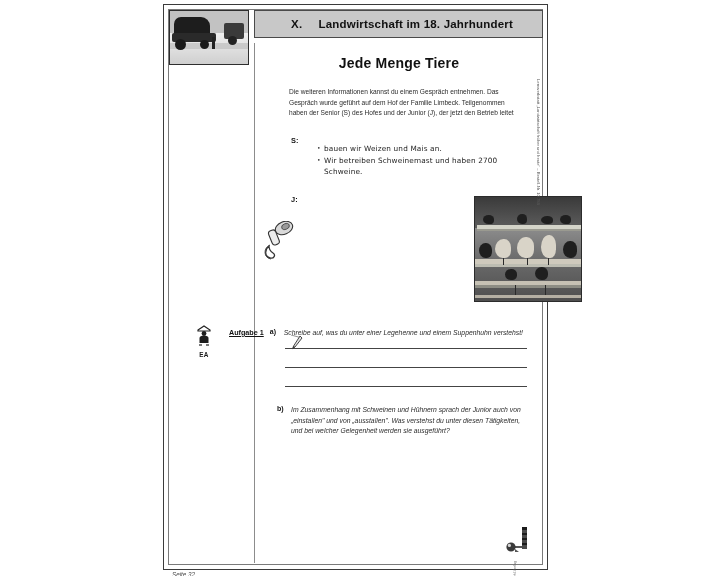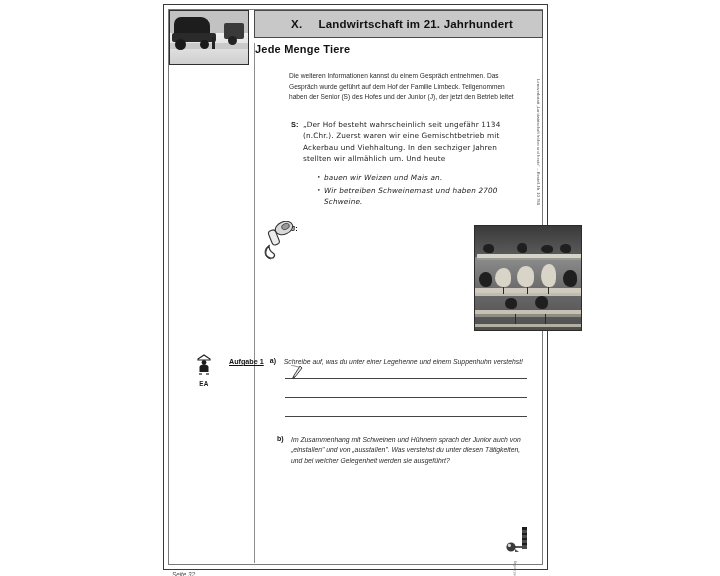--- a/index.html
+++ b/index.html
@@ -98,24 +98,25 @@
   .body-col {
     position: absolute;
     left: 90px; top: 38px;
     width: 289px;
     border-left: 1px solid #8c8c8c;
     padding-left: 0;
     height: 520px;
   }
 
   .subtitle {
-    text-align: left;
-    font-size: 11px;
-    font-weight: bold;
-    color: #111;
+    text-align: center;
+    font-size: 14px;
+    font-weight: bold;
+    color: #111;
+    margin-top: 12px;
     letter-spacing: .2px;
   }
 
   .intro {
     font-size: 6.6px;
     color: #2b2b2b;
     line-height: 1.62;
     margin: 16px 26px 0 34px;
     text-align: left;
   }
@@ -139,21 +140,20 @@
     font-size: 7.4px;
     color: #111;
     flex: 0 0 12px;
   }
   .dlg-body { flex: 1 1 auto; }
 
   .bullets {
     margin: 9px 0 0 14px;
     padding: 0;
     list-style: none;
-    font-style: italic;
   }
   .bullets li {
     position: relative;
     padding-left: 7px;
     margin-bottom: 1.5px;
     line-height: 1.5;
   }
   .bullets li:before {
     content: "\2022";
     position: absolute;
@@ -322,34 +322,33 @@
         <div class="hp-cab"></div>
         <div class="hp-body"></div>
         <div class="hp-w1"></div>
         <div class="hp-w2"></div>
         <div class="hp-tr"></div>
         <div class="hp-tr2"></div>
         <div class="hp-person"></div>
       </div>
       <div class="header-title-bar">
         <span class="hnum">X.</span>
-        <span class="htitle">Landwirtschaft im 21. Jahrhundert</span>
+        <span class="htitle">Landwirtschaft im 18. Jahrhundert</span>
       </div>
     </div>
 
     <div class="body-col">
 
       <div class="subtitle">Jede Menge Tiere</div>
 
       <div class="intro">Die weiteren Informationen kannst du einem Gespräch entnehmen. Das Gespräch wurde geführt auf dem Hof der Familie Limbeck. Teilgenommen haben der Senior (S) des Hofes und der Junior (J), der jetzt den Betrieb leitet</div>
 
       <div class="dlg-s hand">
         <span class="spk">S:</span>
         <div class="dlg-body">
-          <div>„Der Hof besteht wahrscheinlich seit ungefähr 1134 (n.Chr.). Zuerst waren wir eine Gemischtbetrieb mit Ackerbau und Viehhaltung. In den sechziger Jahren stellten wir allmählich um. Und heute</div>
           <ul class="bullets">
             <li>bauen wir Weizen und Mais an.</li>
             <li>Wir betreiben Schweinemast und haben 2700 Schweine.</li>
           </ul>
         </div>
       </div>
 
       <div class="mic">
         <svg width="34" height="42" viewBox="0 0 34 42">
           <ellipse cx="22" cy="7" rx="9" ry="6.2" fill="#d9d9d9" stroke="#333" stroke-width="1.1" transform="rotate(-22 22 7)"></ellipse>

